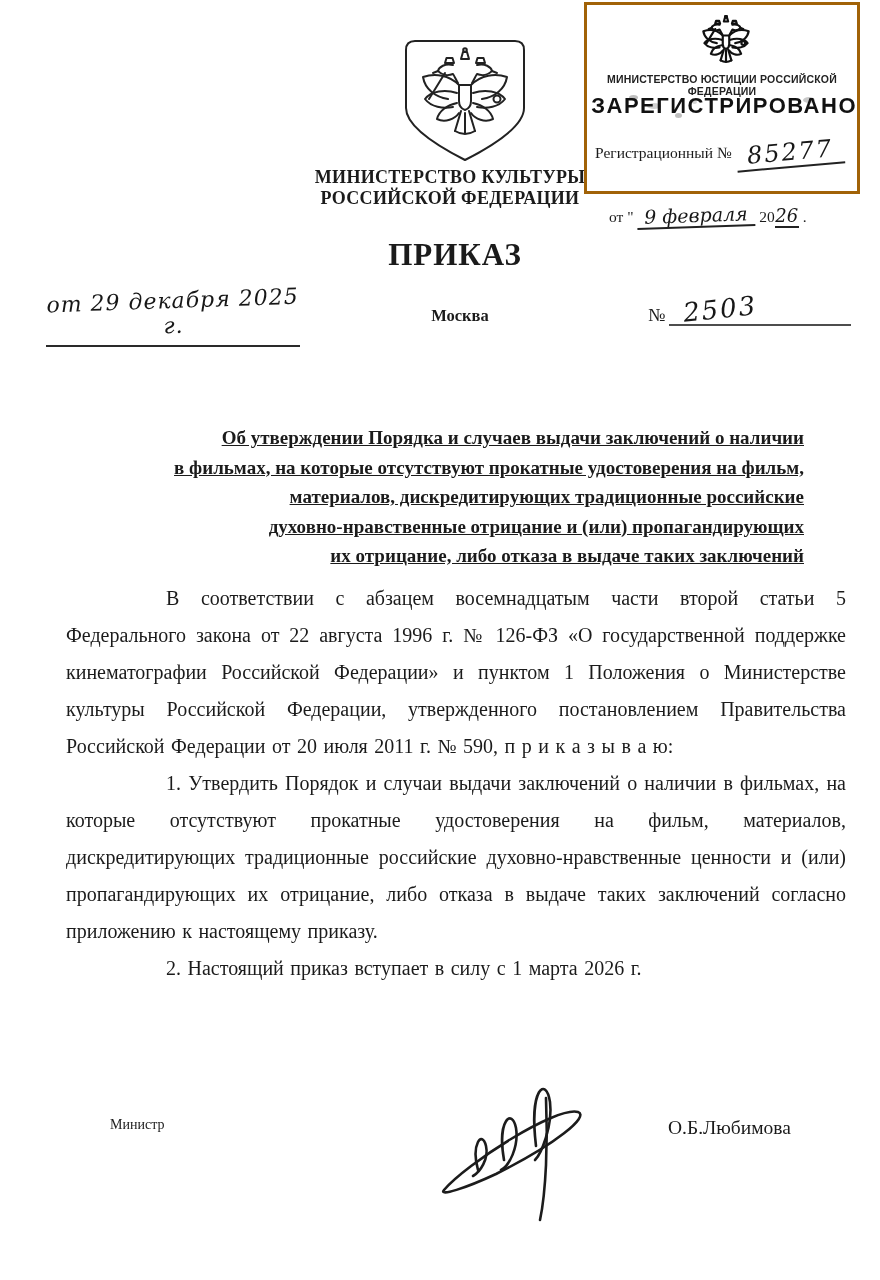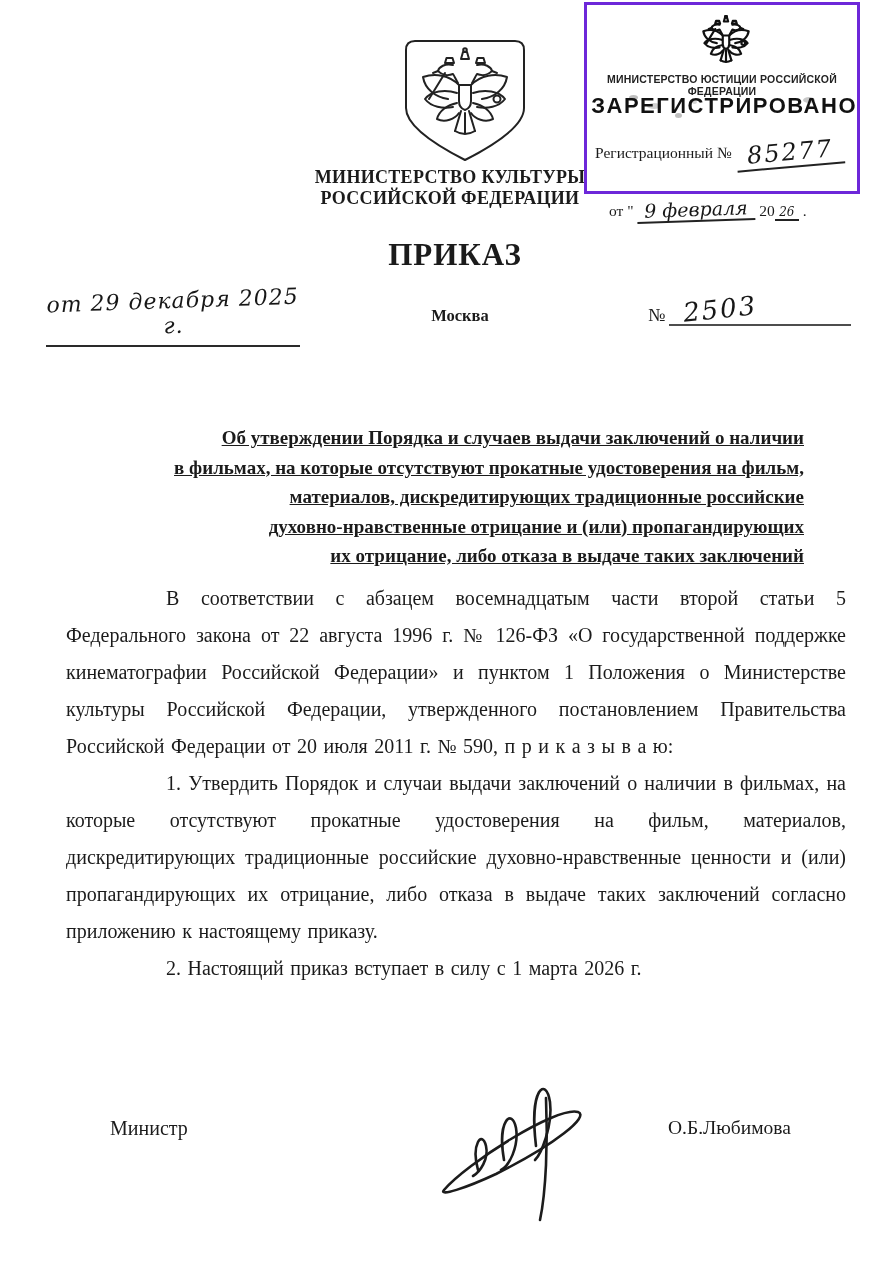--- a/index.html
+++ b/index.html
@@ -17,21 +17,21 @@
 
   
   .ministry {
     position:absolute; left:300px; top:167px; width:300px; text-align:center;
     font-weight:bold; font-size:18px; line-height:21px; letter-spacing:.3px;
   }
 
   
   .stamp {
     position:absolute; left:584px; top:2px; width:276px; height:192px;
-    border:3px solid #6d28d9; background:#fff;
+    border:3px solid #a16207; background:#fff;
   }
   .stamp-eagle { position:absolute; left:112px; top:8px; width:54px; height:58px; }
   .stamp-eagle .lineart { stroke-width:4; stroke:#111; }
   .stamp-ministry {
     position:absolute; top:68px; left:0; width:100%; text-align:center;
     font-family:"Liberation Sans", sans-serif; font-weight:bold; font-size:10.5px;
     color:#222; letter-spacing:.2px;
   }
   .stamp-registered {
     position:absolute; top:88px; left:0; width:100%; text-align:right;
@@ -39,21 +39,21 @@
     letter-spacing:1.5px; color:#111;
   }
   .stamp-regline { position:absolute; top:131px; left:8px; font-size:15.5px; white-space:nowrap; }
   .stamp-dateline { position:absolute; top:163px; left:22px; font-size:15.5px; white-space:nowrap; }
   .hand {
     font-family:"DejaVu Serif", serif; font-style:italic; color:#171717;
   }
   .u-line { border-bottom:2px solid #222; display:inline-block; }
   .stamp-num { width:108px; text-align:center; font-size:24px; transform:rotate(-5deg) translateY(2px); letter-spacing:2px; }
   .stamp-daymonth { width:118px; text-align:center; font-size:19px; transform:rotate(-2deg); }
-  .stamp-year { width:24px; text-align:center; font-size:12px;margin-top:37px; }
+  .stamp-year { width:24px; text-align:center; font-size:18px;margin-top:37px; }
   .speck { position:absolute; background:#8a8a8a; border-radius:50%; opacity:.55; filter:blur(.6px); }
   .sp1 { left:42px; top:90px; width:9px; height:5px; }
   .sp2 { left:60px; top:98px; width:14px; height:6px; opacity:.4; }
   .sp3 { left:88px; top:108px; width:7px; height:5px; }
   .sp4 { left:105px; top:95px; width:5px; height:4px; opacity:.35; }
   .sp5 { left:216px; top:92px; width:12px; height:6px; opacity:.45; }
   .sp6 { left:238px; top:98px; width:6px; height:4px; }
 
   
   .doc-type {
@@ -80,21 +80,21 @@
   }
 
   
   .body-text {
     position:absolute; top:580px; left:66px; width:780px;
     font-size:20px; line-height:37px; text-align:justify; word-spacing:1.5px;
   }
   .body-text p { text-indent:100px; }
 
   
-  .sign-position { position:absolute; left:110px; top:1117px; font-size:20px; }
+  .sign-position { position:absolute; left:110px; top:1117px; font-size:14px; }
   .sign-name { position:absolute; left:668px; top:1117px; font-size:19.5px; }
   .signature-svg { position:absolute; left:424px; top:1070px; width:168px; height:152px; }
   .signature-svg .lineart { stroke-width:2.6; stroke:#1c1c1c; }
 </style>
 </head>
 <body>
 
 <svg width="0" height="0" style="position:absolute">
   <symbol id="dbl-eagle" viewBox="0 0 100 100">
     <g>

